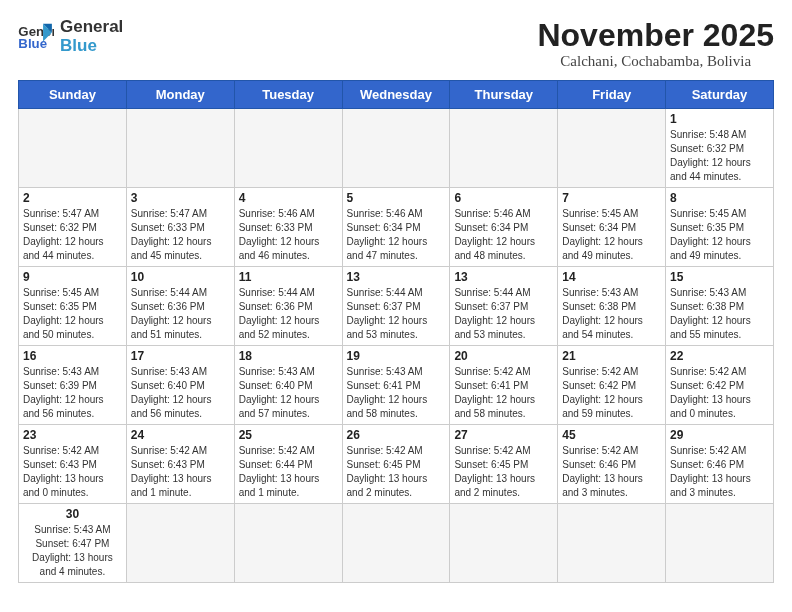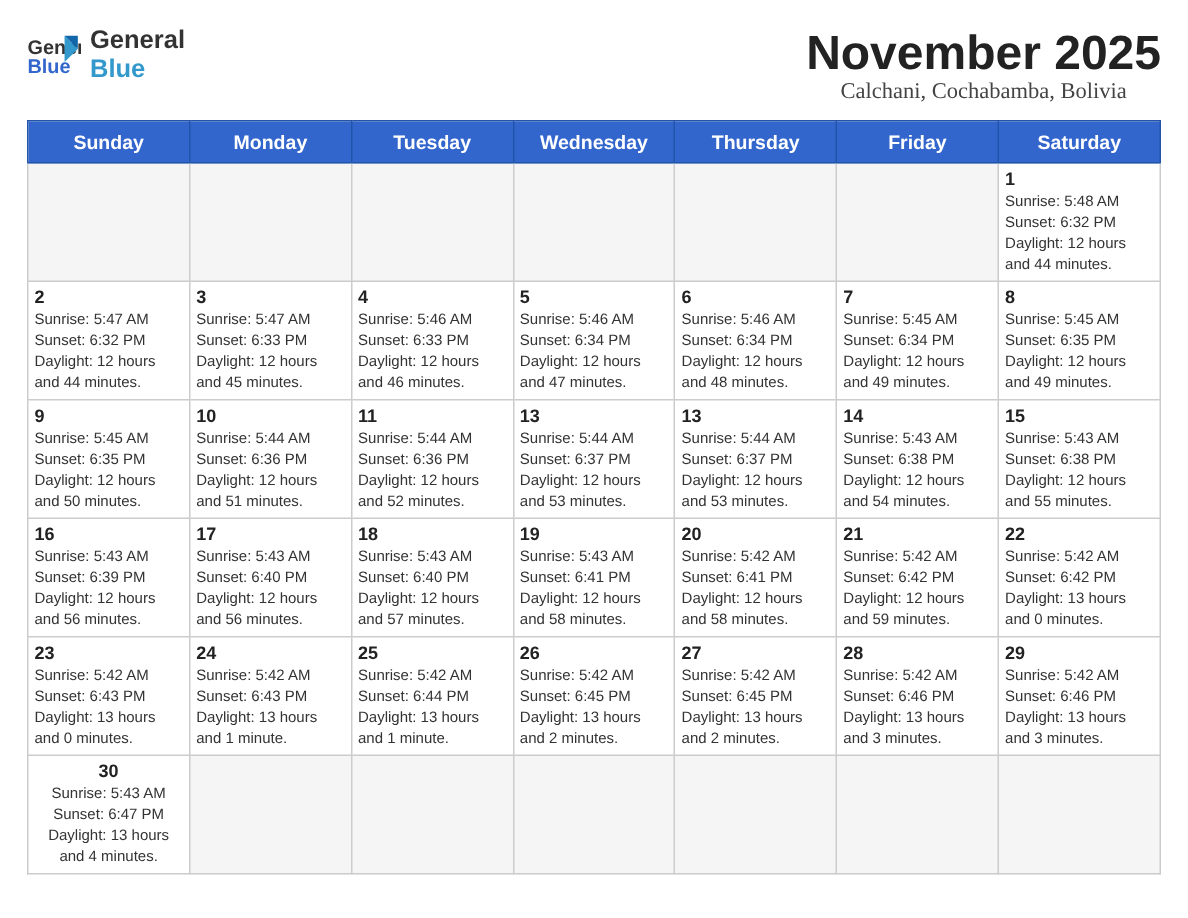--- a/index.html
+++ b/index.html
@@ -325,21 +325,21 @@
 and 2 minutes.</div>
           </td>
           <td>
             <span class="day-num">27</span>
             <div class="day-info" style="white-space: pre-line;">Sunrise: 5:42 AM
 Sunset: 6:45 PM
 Daylight: 13 hours
 and 2 minutes.</div>
           </td>
           <td>
-            <span class="day-num">28</span>
+            <span class="day-num">45</span>
             <div class="day-info" style="white-space: pre-line;">Sunrise: 5:42 AM
 Sunset: 6:46 PM
 Daylight: 13 hours
 and 3 minutes.</div>
           </td>
           <td>
             <span class="day-num">29</span>
             <div class="day-info" style="white-space: pre-line;">Sunrise: 5:42 AM
 Sunset: 6:46 PM
 Daylight: 13 hours

